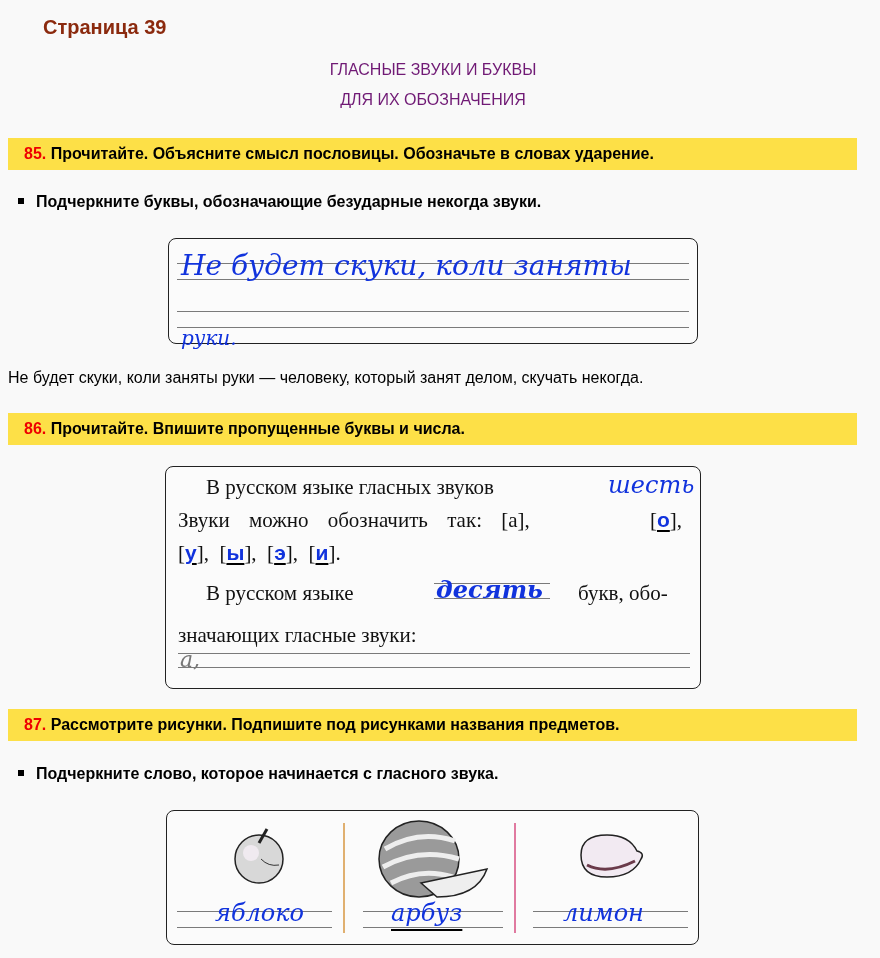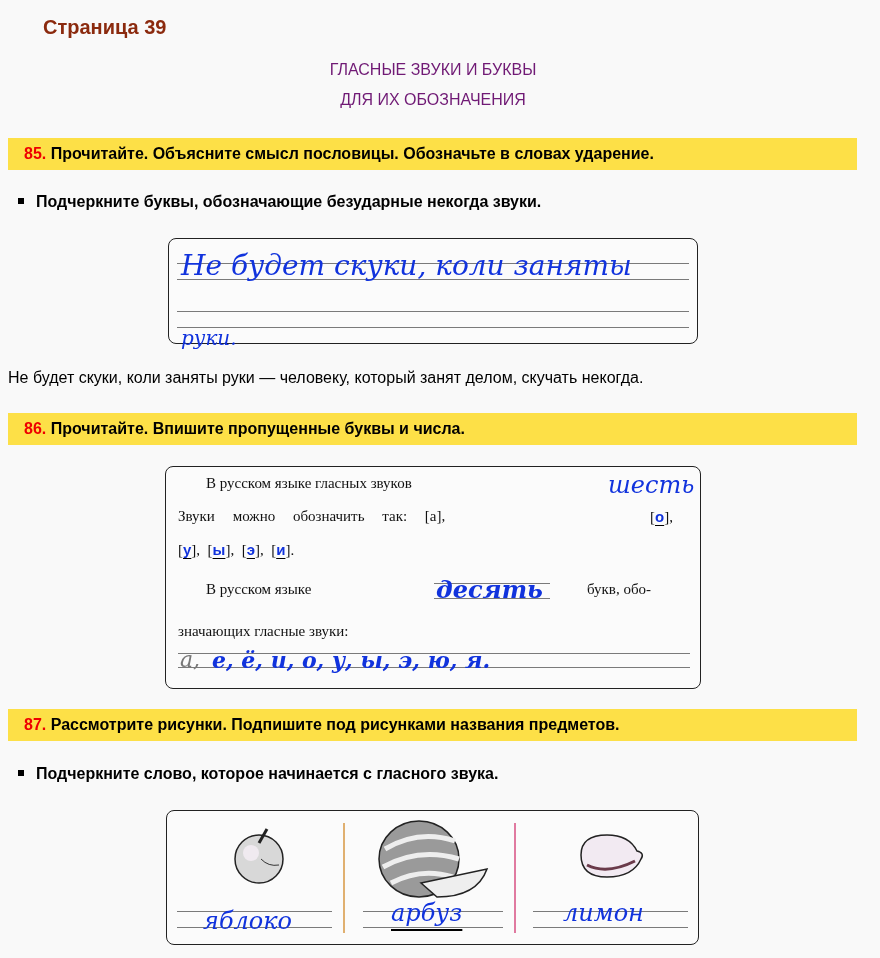--- a/index.html
+++ b/index.html
@@ -41,21 +41,21 @@
   .box {
     position: absolute; border: 1.5px solid #222; border-radius: 8px;
     background: #fbfbfb; box-sizing: border-box; padding-left: 28px;
   }
   .rule { position: absolute; height: 1px; background: #7a7a7a; }
   .hand {
     position: absolute; font-family: "DejaVu Serif", serif; font-style: italic;
     color: #1133dd; white-space: nowrap;
   }
   .serif {
-    position: absolute; font-family: "Liberation Serif", serif; font-size: 15px;
+    position: absolute; font-family: "Liberation Serif", serif; font-size: 21px;
     color: #111; white-space: nowrap;
   }
   .blue-bold { color: #1133dd; font-family: "Liberation Sans", sans-serif; font-weight: bold; text-decoration: underline; text-decoration-color:#000; text-underline-offset:3px; }
   .divider { position: absolute; top: 12px; width: 2px; height: 110px; background: #c8a0b0; }
   .pic { position: absolute; }
   .caption { position: absolute; top: 88px; font-family: "DejaVu Serif", serif; font-style: italic; color: #1133dd; font-size: 24px; }
 </style>
 </head>
 <body>
 
@@ -89,26 +89,25 @@
   <div class="hand" style="left:442px; top:4px; font-size:24px; font-weight:normal;">шесть</div>
   <div class="serif" style="left:12px; top:41px; word-spacing:14px;">Звуки можно обозначить так: [а],</div>
   <div class="serif" style="left:484px; top:41px;">[<span class="blue-bold">о</span>],</div>
   <div class="serif" style="left:12px; top:74px;">
     [<span class="blue-bold">у</span>],&nbsp;&nbsp;[<span class="blue-bold">ы</span>],&nbsp;&nbsp;[<span class="blue-bold">э</span>],&nbsp;&nbsp;[<span class="blue-bold">и</span>].
   </div>
   <div class="serif" style="left:40px; top:114px;">В русском языке</div>
   <div class="rule" style="left:268px; width:116px; top:116px;"></div>
   <div class="rule" style="left:268px; width:116px; top:131px;"></div>
   <div class="hand" style="left:270px; top:108px; font-size:24px; font-weight:bold;">десять</div>
-  <div class="serif" style="left:421px; top:114px;">букв, обо-</div>
+  <div class="serif" style="left:412px; top:114px;">букв, обо-</div>
   <div class="serif" style="left:12px; top:156px;">значающих гласные звуки:</div>
   <div class="rule" style="left:12px; right:10px; top:186px;"></div>
   <div class="rule" style="left:12px; right:10px; top:200px;"></div>
   <div class="hand" style="left:14px; top:180px; font-size:22px; color:#777; font-weight:normal;">а,</div>
-  <div class="hand" style="left:46px; top:180px; font-size:22px; font-weight:bold;">е, ё, и, о, у, ы, э, ю, я.</div>
 </div>
 
 <div class="task-bar" style="top:709px;">
   <span class="task-num">87.</span>
   <span>Рассмотрите рисунки. Подпишите под рисунками названия предметов.</span>
 </div>
 <div class="bullet" style="top:765px;">
   <span class="sq"></span><span>Подчеркните слово, которое начинается с гласного звука.</span>
 </div>
 <div class="box" style="left:166px; top:810px; width:533px; height:135px;">
@@ -116,21 +115,21 @@
   <div class="divider" style="left:347px; background:#e07aa0;"></div>
 
   <svg class="pic" style="left:62px; top:14px;" width="60" height="60" viewBox="0 0 60 60">
     <circle cx="30" cy="34" r="24" fill="#d8d8d8" stroke="#222" stroke-width="1.5"></circle>
     <path d="M32 34 A20 20 0 0 0 50 40" stroke="#333" fill="none"></path>
     <circle cx="22" cy="28" r="8" fill="#f0eaf0"></circle>
     <line x1="30" y1="18" x2="38" y2="4" stroke="#222" stroke-width="3"></line>
   </svg>
   <div class="rule" style="left:10px; width:155px; top:100px;"></div>
   <div class="rule" style="left:10px; width:155px; top:116px;"></div>
-  <div class="caption" style="left:36px;margin-top:8px;">яблоко</div>
+  <div class="caption" style="left:48px;">яблоко</div>
 
   <svg class="pic" style="left:210px; top:8px;" width="120" height="80" viewBox="0 0 120 80">
     <ellipse cx="42" cy="40" rx="40" ry="38" fill="#9a9a9a" stroke="#222" stroke-width="1.5"></ellipse>
     <path d="M8 30 Q42 10 78 22" stroke="#eee" stroke-width="5" fill="none"></path>
     <path d="M6 48 Q42 28 82 40" stroke="#eee" stroke-width="5" fill="none"></path>
     <path d="M14 64 Q44 48 76 58" stroke="#eee" stroke-width="5" fill="none"></path>
     <path d="M44 64 L110 50 Q100 78 60 78 Z" fill="#eee" stroke="#222" stroke-width="1.5"></path>
   </svg>
   <div class="rule" style="left:196px; width:140px; top:100px;"></div>
   <div class="rule" style="left:196px; width:140px; top:116px;"></div>

